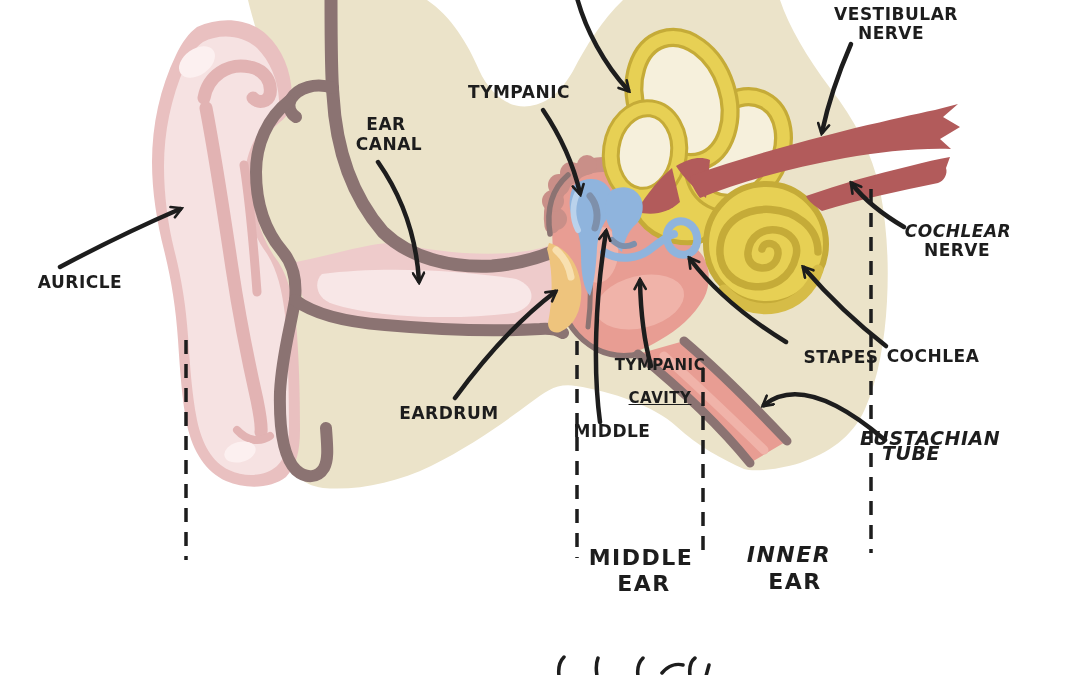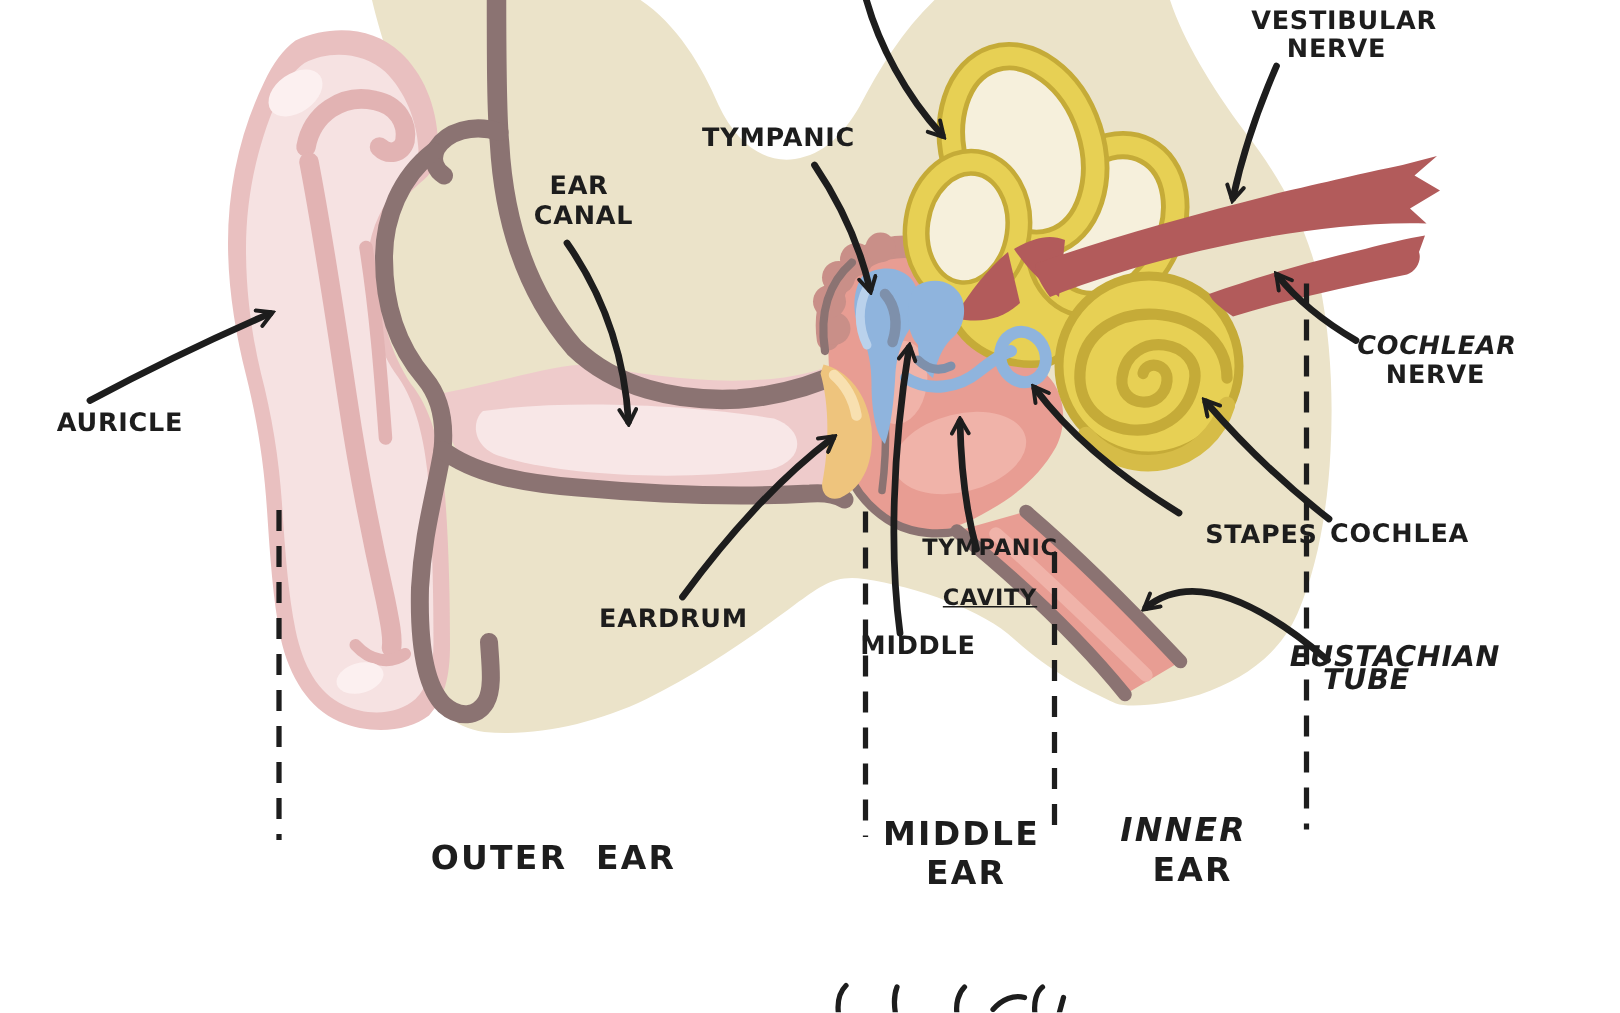--- a/index.html
+++ b/index.html
@@ -190,19 +190,18 @@
 <div class="lbl" style="left:958px;top:231px;font-style:italic;">COCHLEAR</div>
 <div class="lbl" style="left:957px;top:250px;">NERVE</div>
 <div class="lbl" style="left:933px;top:356px;">COCHLEA</div>
 <div class="lbl" style="left:841px;top:357px;">STAPES</div>
 <div class="lbl lbl-md" style="left:660px;top:365px;">TYMPANIC</div>
 <div class="lbl lbl-md" style="left:660px;top:398px;text-decoration:underline;">CAVITY</div>
 <div class="lbl" style="left:612px;top:431px;">MIDDLE</div>
 <div class="lbl" style="left:449px;top:413px;">EARDRUM</div>
 <div class="lbl lbl-sm" style="left:930px;top:438px;">EUSTACHIAN</div>
 <div class="lbl lbl-sm" style="left:911px;top:453px;">TUBE</div>
-<div class="lbl lbl-lg" style="left:369px;top:573px;">OUTER EAR</div>
 <div class="lbl lbl-lg" style="left:641px;top:557px;text-align:right;">MIDDLE</div>
 <div class="lbl lbl-lg" style="left:644px;top:583px;">EAR</div>
 <div class="lbl lbl-lg" style="left:789px;top:554px;font-style:italic;">INNER</div>
 <div class="lbl lbl-lg" style="left:795px;top:581px;">EAR</div>
 
 </div>
 
 </body></html>

